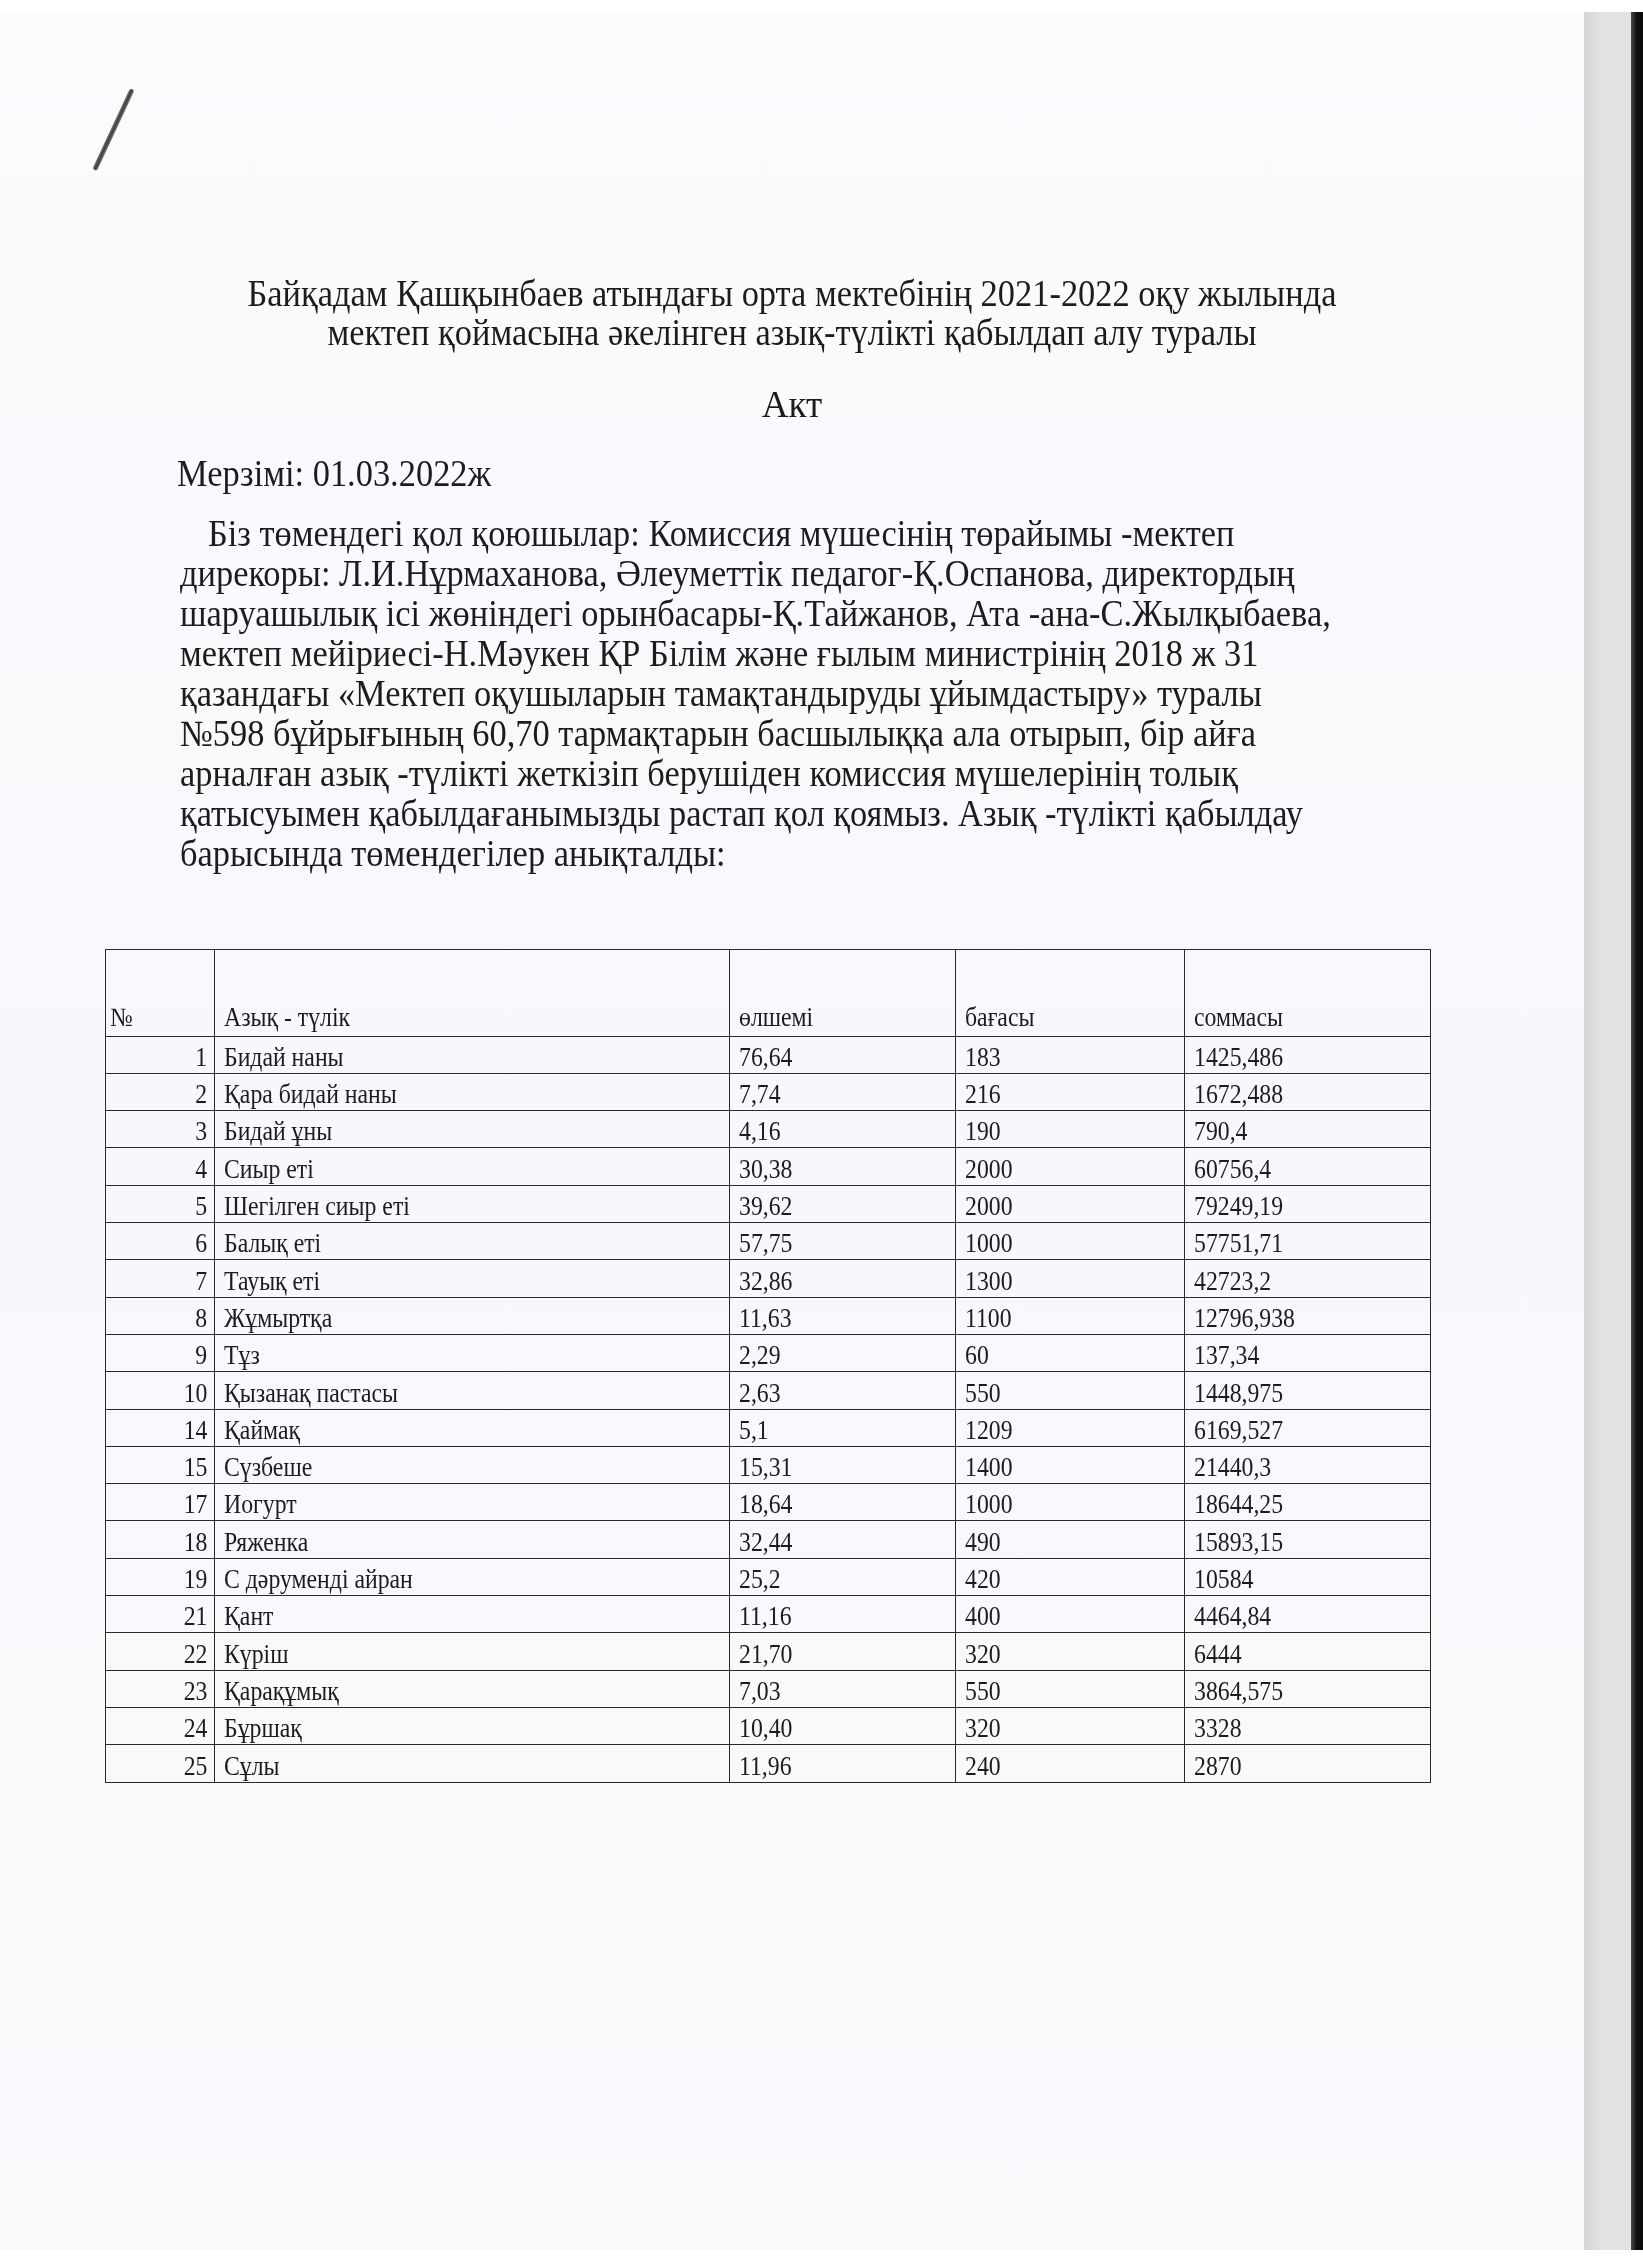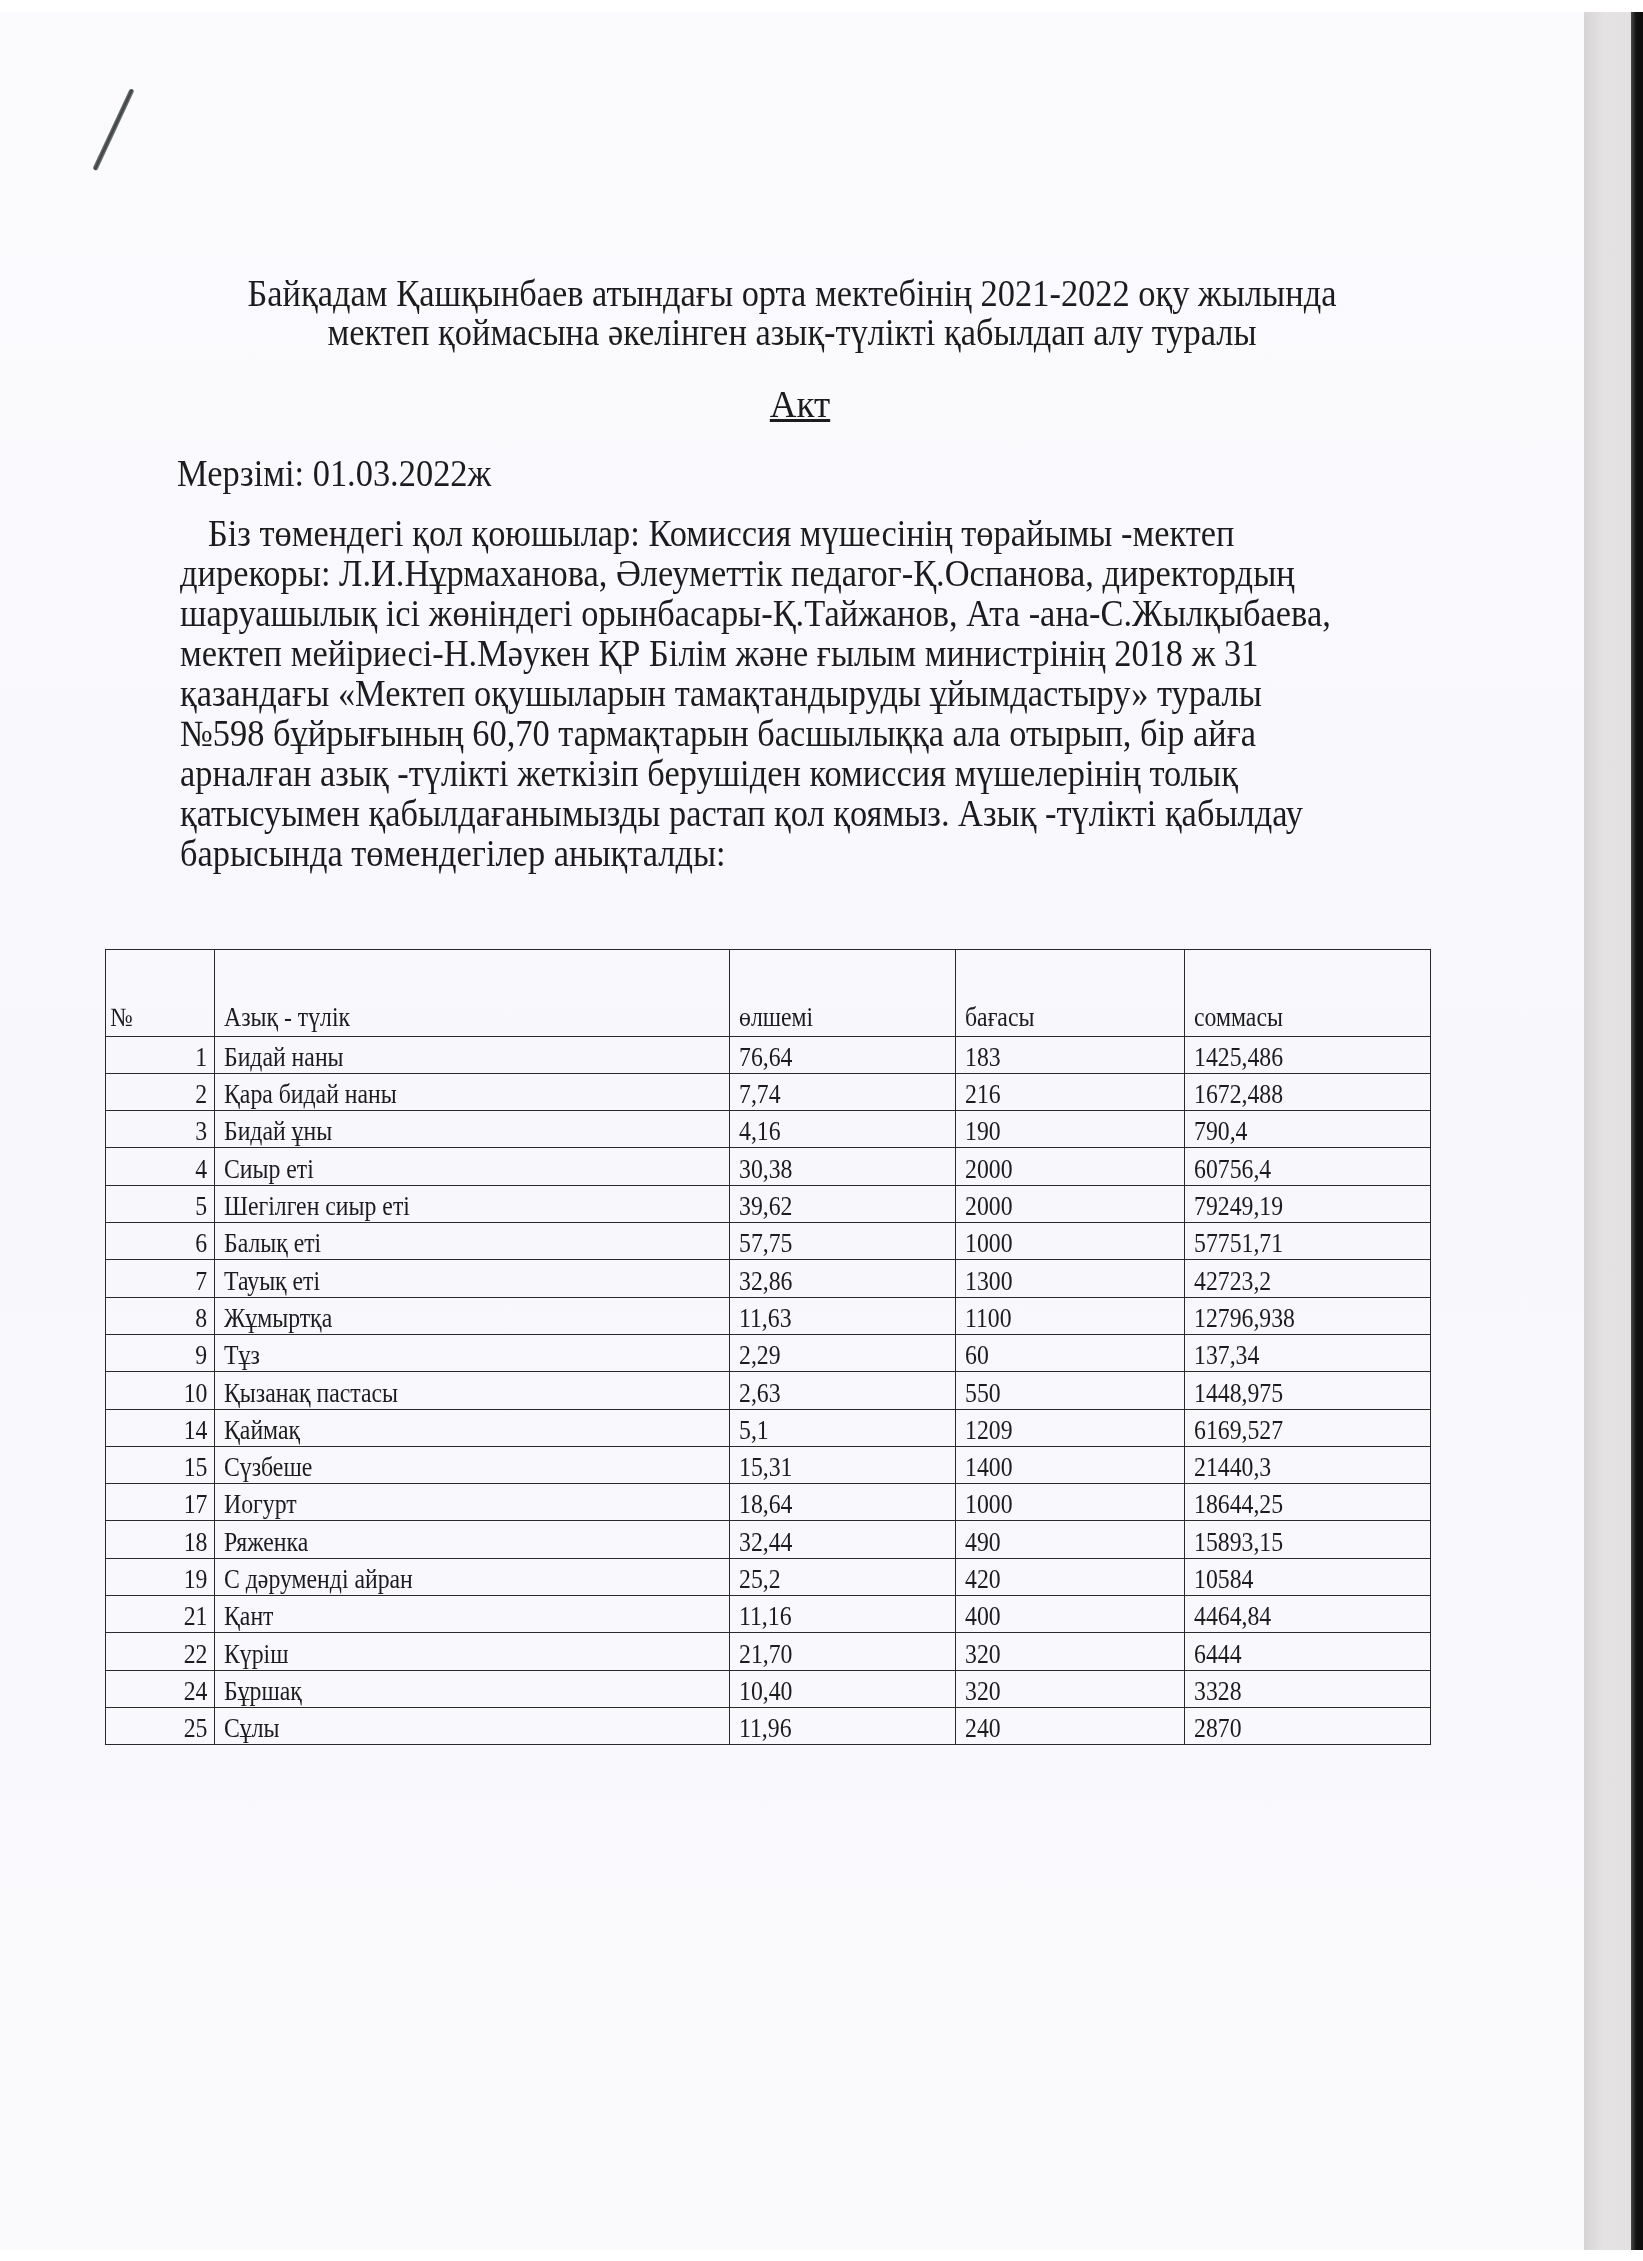--- a/index.html
+++ b/index.html
@@ -27,22 +27,22 @@
     background: linear-gradient(90deg, #6f7473, #3b403f, #7a7f7e);
     border-radius: 2.6px; transform: rotate(25deg); transform-origin: center;
   }
   .title {
     position: absolute; left: 0; width: 1584px; top: 274px;
     text-align: center; font-size: 37px; line-height: 39px;
     transform: scaleX(0.93); transform-origin: 792px 0;
   }
   .title .line { display: block; white-space: nowrap; }
   .akt {
-    position: absolute; left: 8px; width: 1584px; top: 385px;
-    text-align: center; font-size: 37px; line-height: 39px; text-decoration: underline;
+    position: absolute; left: 0; width: 1584px; top: 385px;
+    text-align: center; font-size: 37px; line-height: 39px;
   }
   .date {
     position: absolute; left: 177px; top: 454px; font-size: 37px; line-height: 39px;
     white-space: nowrap; transform: scaleX(0.93); transform-origin: 0 0;
   }
   .para {
     position: absolute; left: 180px; top: 514px; font-size: 37px; line-height: 40px;
     transform: scaleX(0.93); transform-origin: 0 0;
   }
   .para .line { display: block; white-space: nowrap; }
@@ -230,20 +230,27 @@
         <td><span class="cell-inner">4464,84</span></td>
       </tr>
       <tr>
         <td class="num"><span class="cell-inner">22</span></td>
         <td><span class="cell-inner">Күріш</span></td>
         <td><span class="cell-inner">21,70</span></td>
         <td><span class="cell-inner">320</span></td>
         <td><span class="cell-inner">6444</span></td>
       </tr>
       <tr>
+        <td class="num"><span class="cell-inner">23</span></td>
+        <td><span class="cell-inner">Қарақұмық</span></td>
+        <td><span class="cell-inner">7,03</span></td>
+        <td><span class="cell-inner">550</span></td>
+        <td><span class="cell-inner">3864,575</span></td>
+      </tr>
+      <tr>
         <td class="num"><span class="cell-inner">24</span></td>
         <td><span class="cell-inner">Бұршақ</span></td>
         <td><span class="cell-inner">10,40</span></td>
         <td><span class="cell-inner">320</span></td>
         <td><span class="cell-inner">3328</span></td>
       </tr>
       <tr>
         <td class="num"><span class="cell-inner">25</span></td>
         <td><span class="cell-inner">Сұлы</span></td>
         <td><span class="cell-inner">11,96</span></td>

